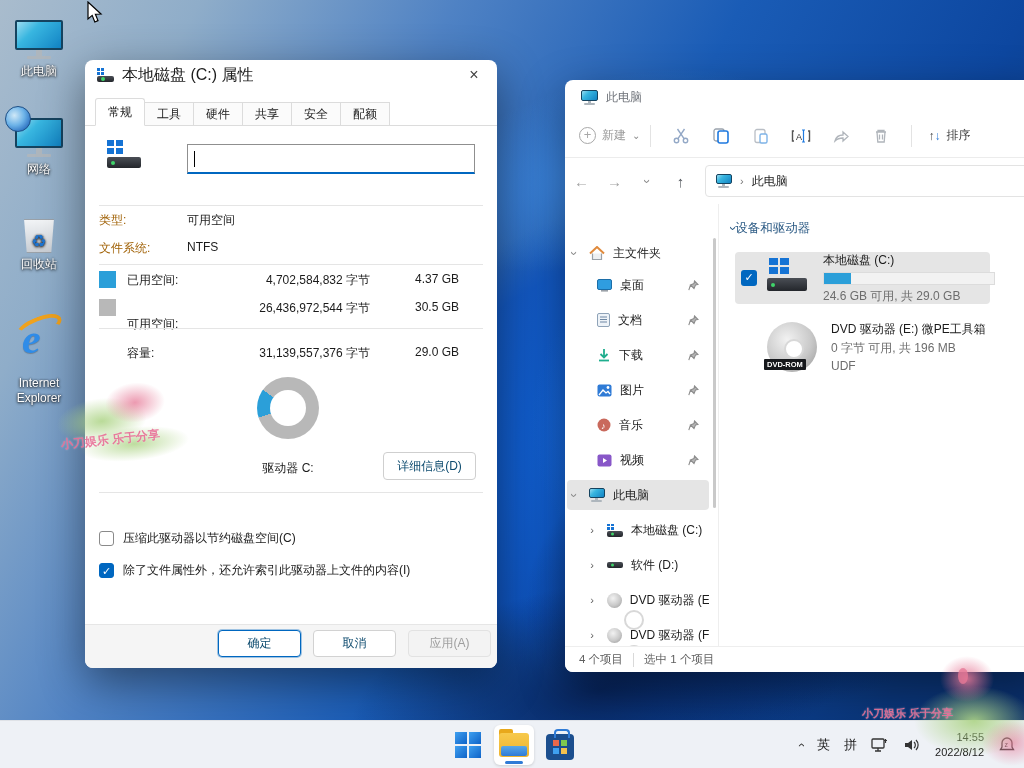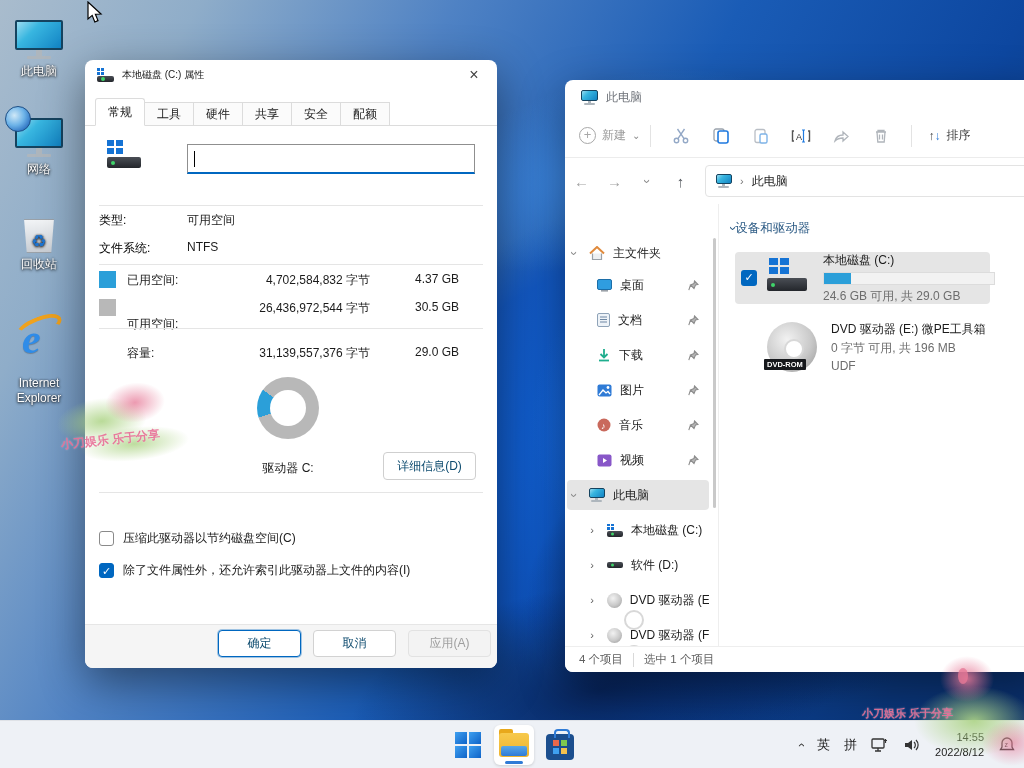--- a/index.html
+++ b/index.html
@@ -57,41 +57,41 @@
   .blob { position:absolute; border-radius:50%; }
   .wm-text { position:absolute; color:rgba(232,110,150,.9); font-weight:bold; white-space:nowrap;
              text-shadow:0 0 2px rgba(255,255,255,.4); }
 
   
   .win { position:absolute; background:#fff; border-radius:8px; box-shadow:0 14px 45px rgba(0,0,0,.45); }
 
   
   .dlg { left:85px; top:60px; width:412px; height:608px; z-index:20; font-size:12px; color:#1b1b1b; }
   .dlg-title { position:absolute; left:0; top:0; right:0; height:30px; display:flex; align-items:center; padding-left:12px; gap:8px; }
-  .dlg-title .t { font-size:10px; }
+  .dlg-title .t { font-size:16px; }
   .dlg-close { position:absolute; right:4px; top:2px; width:38px; height:26px; display:flex; align-items:center;
     justify-content:center; font-size:16px; color:#444; border-radius:4px; }
   .tabs { position:absolute; left:10px; top:38px; display:flex; align-items:flex-end; }
   .tab { height:24px; padding:0 12px; display:flex; align-items:center; background:#fbfbfb;
     border:1px solid #dcdcdc; border-left:none; font-size:12px; color:#222; }
   .tab:first-child { border-left:1px solid #dcdcdc; }
   .tab.active { height:28px; background:#fff; border-bottom:1px solid #fff; border-left:1px solid #dcdcdc;
     border-radius:3px 3px 0 0; position:relative; z-index:2; }
   .tabline { position:absolute; left:0; right:0; top:65px; border-top:1px solid #dcdcdc; }
   .dsk-ico { position:absolute; left:22px; top:80px; width:34px; height:32px; }
   .winsq { position:absolute; display:grid; grid-template-columns:1fr 1fr; gap:2px; }
   .winsq i { background:#1573d4; }
   .drivebar { position:absolute; background:linear-gradient(180deg,#4a4e55,#23262b); border-radius:2px; }
   .drivebar i { position:absolute; left:4px; top:50%; transform:translateY(-50%); width:4px; height:4px; border-radius:50%; background:#3fd46a; }
   .vol-input { position:absolute; left:102px; top:84px; width:288px; height:30px; background:#fff;
     border:1px solid #8f8f8f; border-bottom:2px solid #0067c0; }
   .caret { position:absolute; left:6px; top:6px; width:1px; height:16px; background:#000; }
   .hr { position:absolute; left:14px; right:14px; border-top:1px solid #e5e5e5; }
   .frow { position:absolute; left:14px; right:14px; display:flex; }
-  .frow .lab { width:88px; color:#000000; }
+  .frow .lab { width:88px; color:#a16207; }
   .legend { position:absolute; left:14px; width:17px; height:17px; }
   .num-bytes { position:absolute; right:127px; text-align:right; }
   .num-gb { position:absolute; right:38px; text-align:right; }
   .donut { position:absolute; left:172px; top:317px; width:62px; height:62px; border-radius:50%; }
   .donut i { position:absolute; left:13px; top:13px; width:36px; height:36px; border-radius:50%; background:#fff; }
   .drive-cap { position:absolute; left:120px; top:400px; width:166px; text-align:center; }
   .btn { position:absolute; display:flex; align-items:center; justify-content:center; font-size:12px;
     background:#fff; border:1px solid #d2d2d2; border-radius:4px; color:#0c4a6e; }
   .btn-details { left:298px; top:392px; width:93px; height:28px; border-color:#cfcfcf; }
   .chkrow { position:absolute; left:14px; display:flex; align-items:center; gap:9px; }

